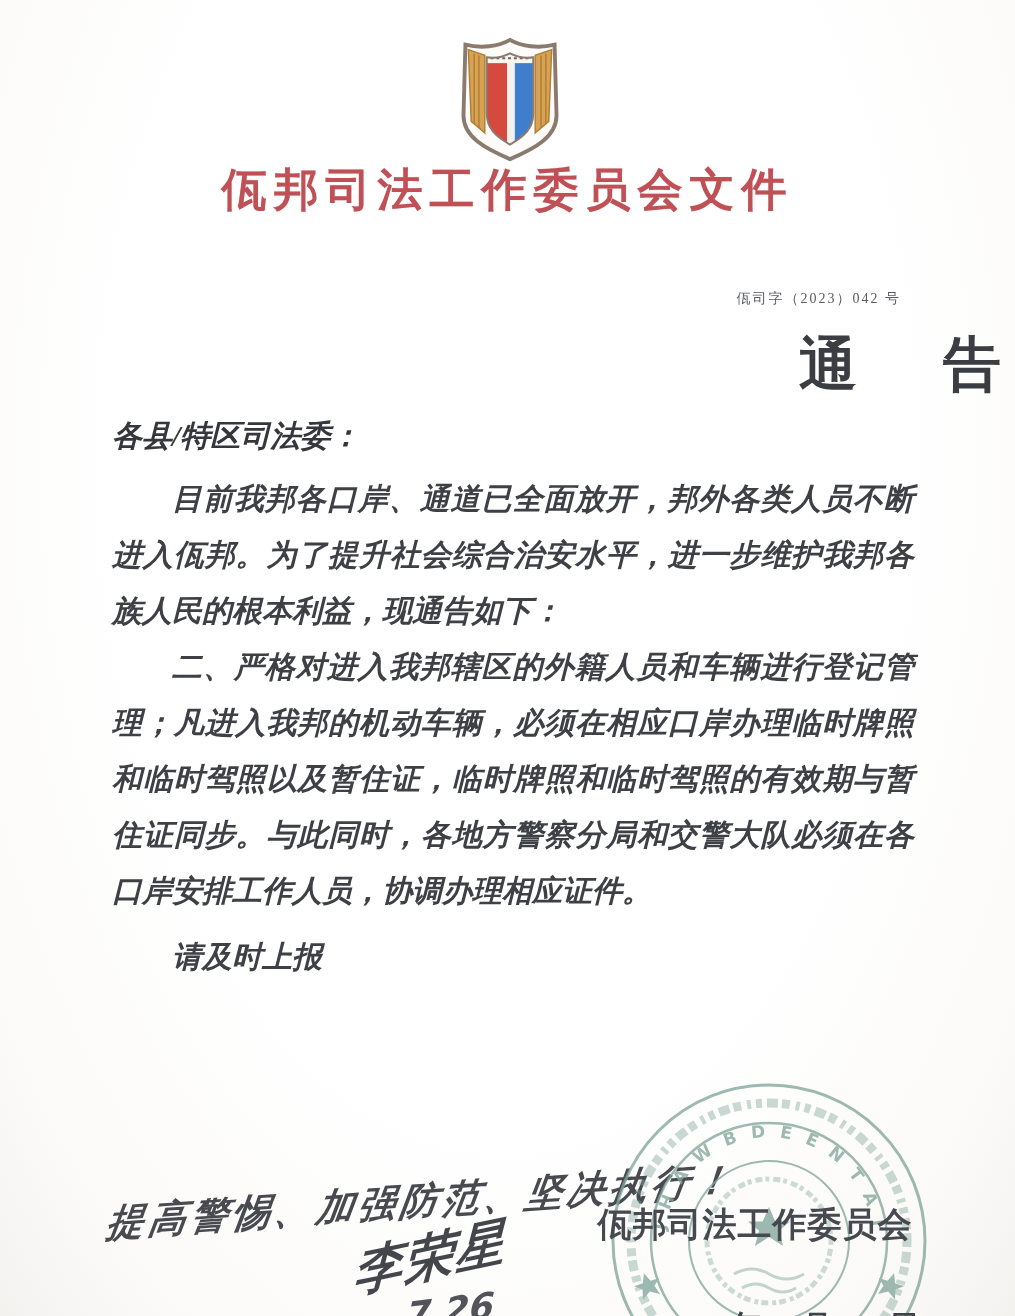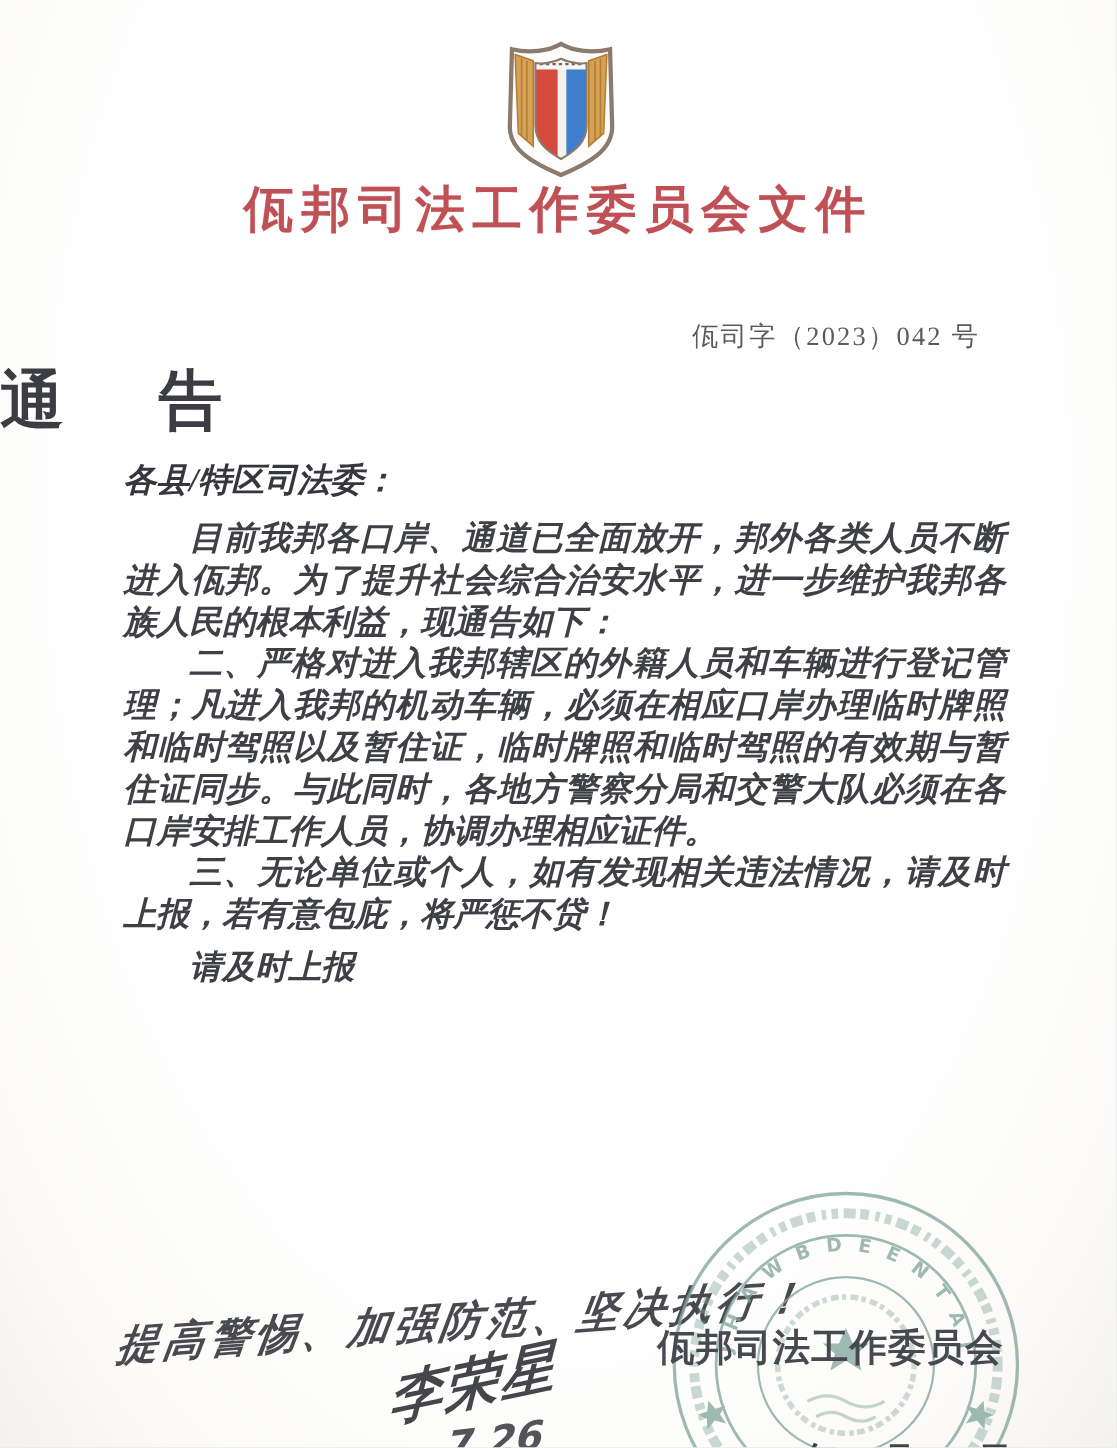--- a/index.html
+++ b/index.html
@@ -16,35 +16,35 @@
   .emblem{position:absolute;left:441px;top:36px;width:138px;height:126px;}
   
   .org-title{
     position:absolute;top:160px;left:0;width:100%;
     text-align:center;
     font-size:45px;font-weight:700;letter-spacing:7px;
     color:#bf5056;
     text-shadow:0 0 1px rgba(191,80,86,.35);
   }
   .doc-number{
-    position:absolute;top:290px;right:124px;
-    font-size:24px;letter-spacing:2px;color:#595b60;
+    position:absolute;top:290px;right:114px;
+    font-size:14px;letter-spacing:2px;color:#595b60;
   }
   .main-title{
     position:absolute;top:326px;left:0;width:100%;
-    text-align:left;
+    text-align:right;
     font-size:58px;font-weight:700;letter-spacing:14px;
     color:#3b3d42;
   }
   
   .body{position:absolute;left:112px;top:416px;width:802px;font-style:italic;}
   .salutation{font-size:30px;font-weight:700;margin:0 0 14px 0;color:#35373c;}
   .body p{
     margin:0;text-indent:2em;
-    font-size:30px;line-height:38px;font-weight:600;
+    font-size:30px;line-height:56px;font-weight:600;
     text-align:justify;color:#3e4045;
   }
   .closing{margin-top:10px !important;}
   
   .hw{
     position:absolute;color:#36373d;
     font-family:"DejaVu Sans",sans-serif;
     font-style:italic;font-weight:700;
     white-space:nowrap;
   }
@@ -99,21 +99,20 @@
   <div class="org-title">佤邦司法工作委员会文件</div>
 
   <div class="doc-number">佤司字（2023）042 号</div>
 
   <div class="main-title">通　告</div>
 
   <div class="body">
     <div class="salutation">各县/特区司法委：</div>
     <p>目前我邦各口岸、通道已全面放开，邦外各类人员不断进入佤邦。为了提升社会综合治安水平，进一步维护我邦各族人民的根本利益，现通告如下：</p>
     <p>二、严格对进入我邦辖区的外籍人员和车辆进行登记管理；凡进入我邦的机动车辆，必须在相应口岸办理临时牌照和临时驾照以及暂住证，临时牌照和临时驾照的有效期与暂住证同步。与此同时，各地方警察分局和交警大队必须在各口岸安排工作人员，协调办理相应证件。</p>
-    <p>三、无论单位或个人，如有发现相关违法情况，请及时上报，若有意包庇，将严惩不贷！</p>
     <p class="closing">请及时上报</p>
   </div>
 
   <div class="hw hw-annotation">提高警惕、加强防范、坚决执行！</div>
   <div class="hw hw-signature">李荣星</div>
   <div class="hw hw-date">7.26</div>
 
   <div class="seal">
     <svg viewBox="0 0 326 326" width="326" height="326">
       <g stroke="#82a69b" fill="none">

